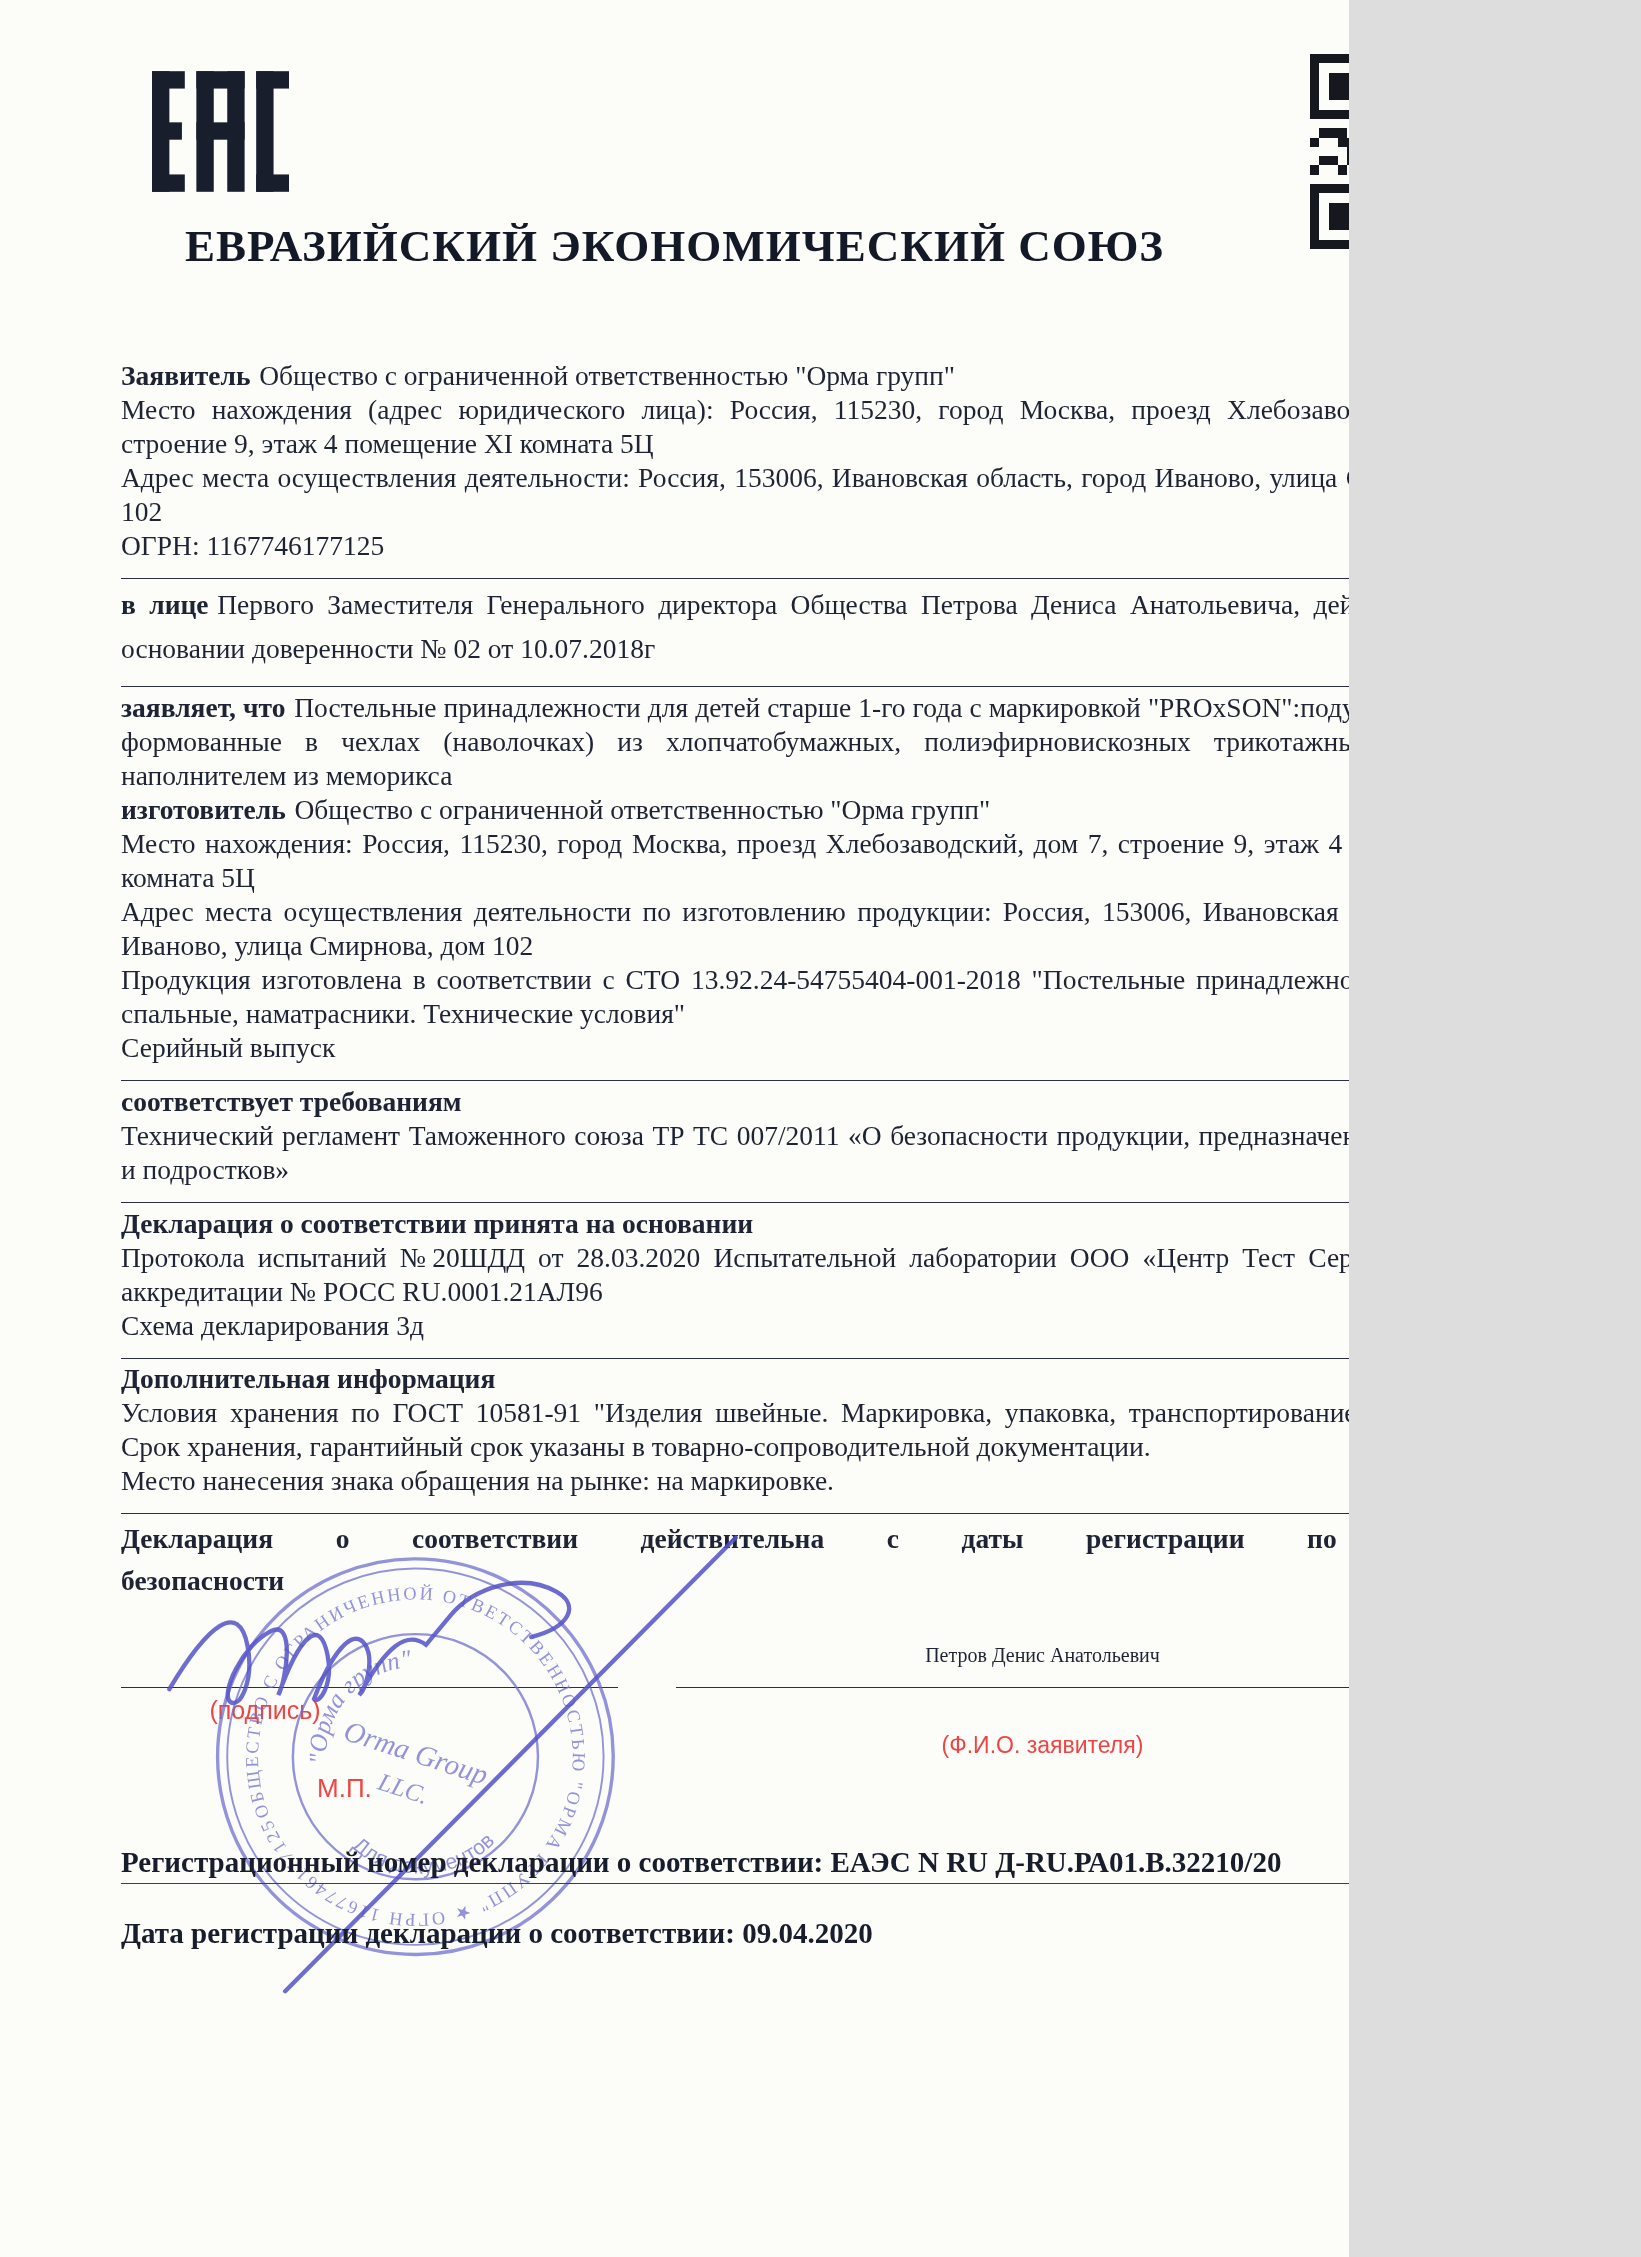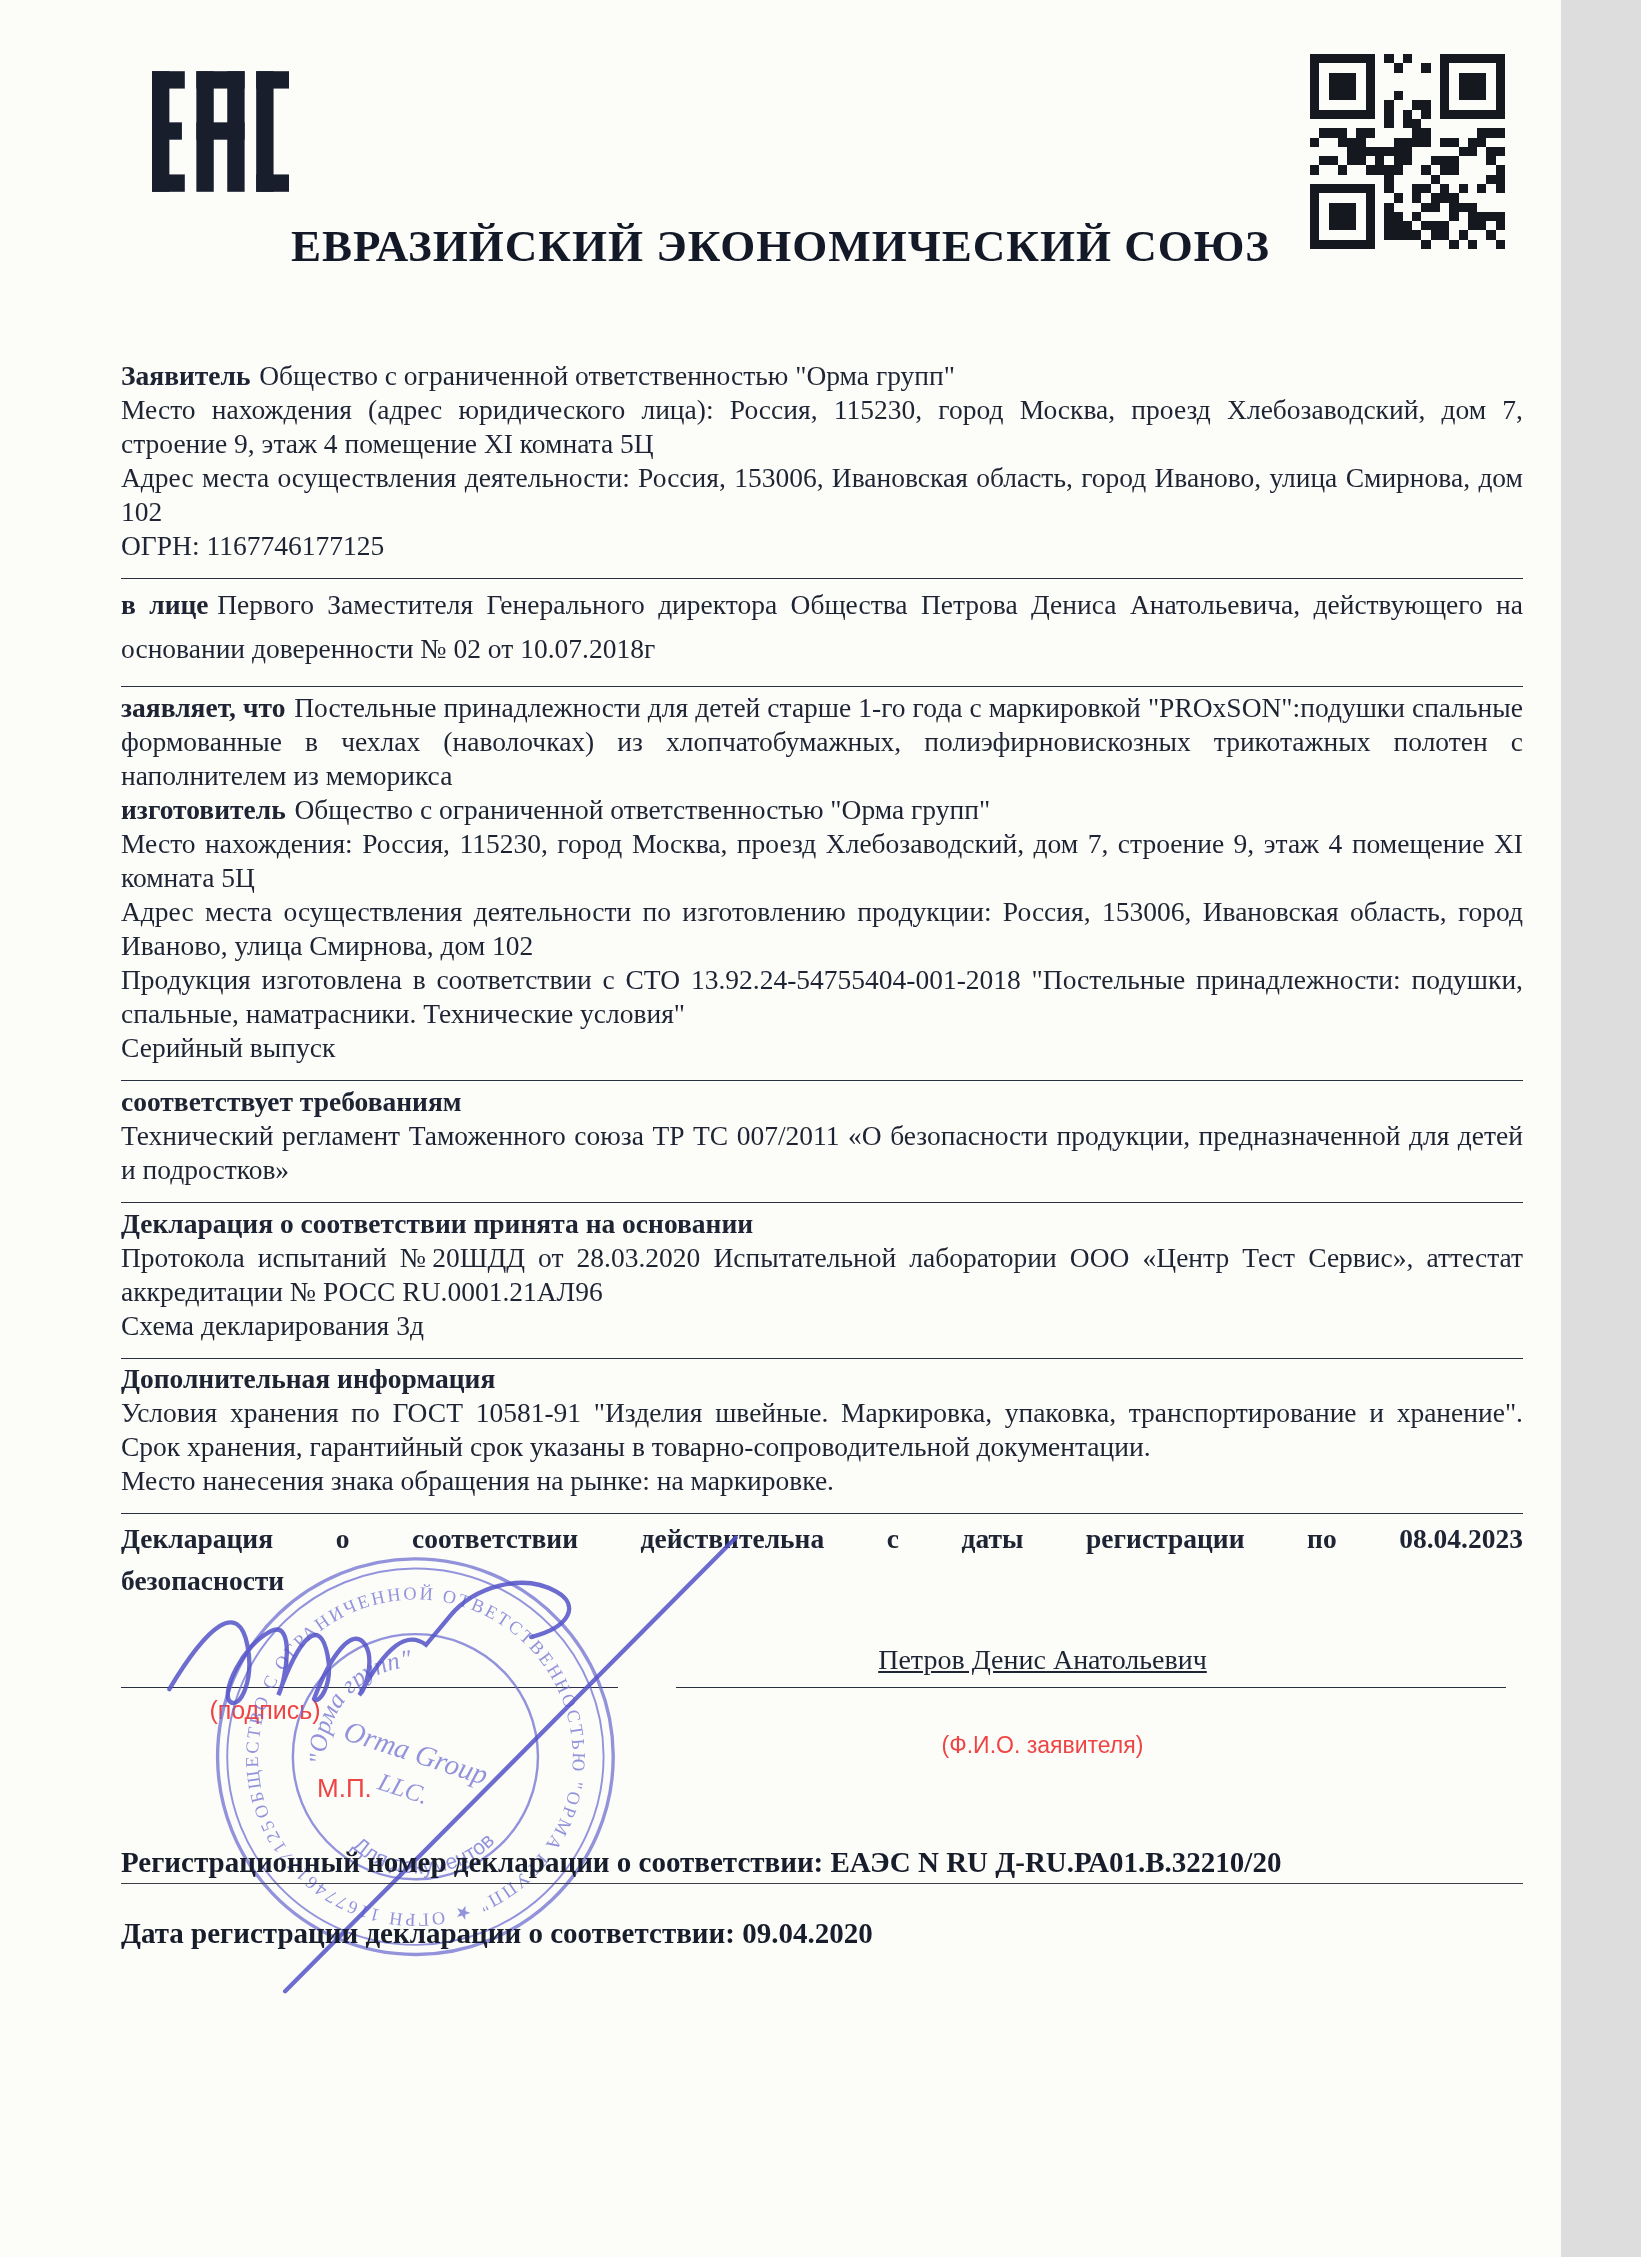--- a/index.html
+++ b/index.html
@@ -1,16 +1,16 @@
 <!DOCTYPE html>
 <html><head>
 <meta charset="utf-8">
 <style>
   html,body{margin:0;padding:0;background:#ddd;}
-  .page{position:relative;width:1561px;height:2257px;background:#fcfcf9;overflow:hidden;
+  .page{position:relative;width:1349px;height:2257px;background:#fcfcf9;overflow:hidden;
         font-family:"Liberation Serif",serif;color:#1e2433;}
   
   .eac{position:absolute;left:152px;top:71px;width:137px;height:121px;}
   .qr{position:absolute;left:1310px;top:54px;width:195px;height:195px;}
   .title{position:absolute;left:0;right:0;top:220px;text-align:center;font-weight:700;
          font-size:45px;line-height:53px;letter-spacing:1px;color:#141928;}
   
   .content{position:absolute;left:121px;top:359px;width:1402px;font-size:27.5px;line-height:34px;}
   .content p{margin:0;}
   .just{text-align:justify;}
@@ -22,21 +22,21 @@
   .loose p{line-height:44px;}
   .gap{margin-top:11.6px;}
   .validity p{font-weight:700;line-height:42px;}
   
   .sigline{position:absolute;border-top:1.9px solid #2b3040;height:0;}
   .sl1{left:121px;top:1687px;width:497px;}
   .sl2{left:676px;top:1687px;width:830px;}
   .cap{position:absolute;font-family:Liberation Sans, sans-serif;color:#ef4444;}
   .cap-sign{left:159px;top:1696px;width:212px;text-align:center;font-size:25px;}
   .cap-mp{left:317px;top:1773px;font-size:26px;}
-  .fio{position:absolute;left:724px;top:1644px;width:637px;text-align:center;font-size:28px;text-decoration:underline;}
+  .fio{position:absolute;left:724px;top:1644px;width:637px;text-align:center;font-size:20px;}
   .cap-fio{left:724px;top:1732px;width:637px;text-align:center;font-size:23px;}
   
   .stampwrap{position:absolute;left:116px;top:1501px;width:676px;height:550px;pointer-events:none;}
   
   .reg{position:absolute;left:121px;top:1846px;width:1402px;font-weight:700;font-size:29px;color:#181d2c;}
   .reg-row1{padding-bottom:4px;border-bottom:1.9px solid #3a3f4a;}
   .reg-row2{margin-top:33px;}
 </style>
 </head>
 <body>

